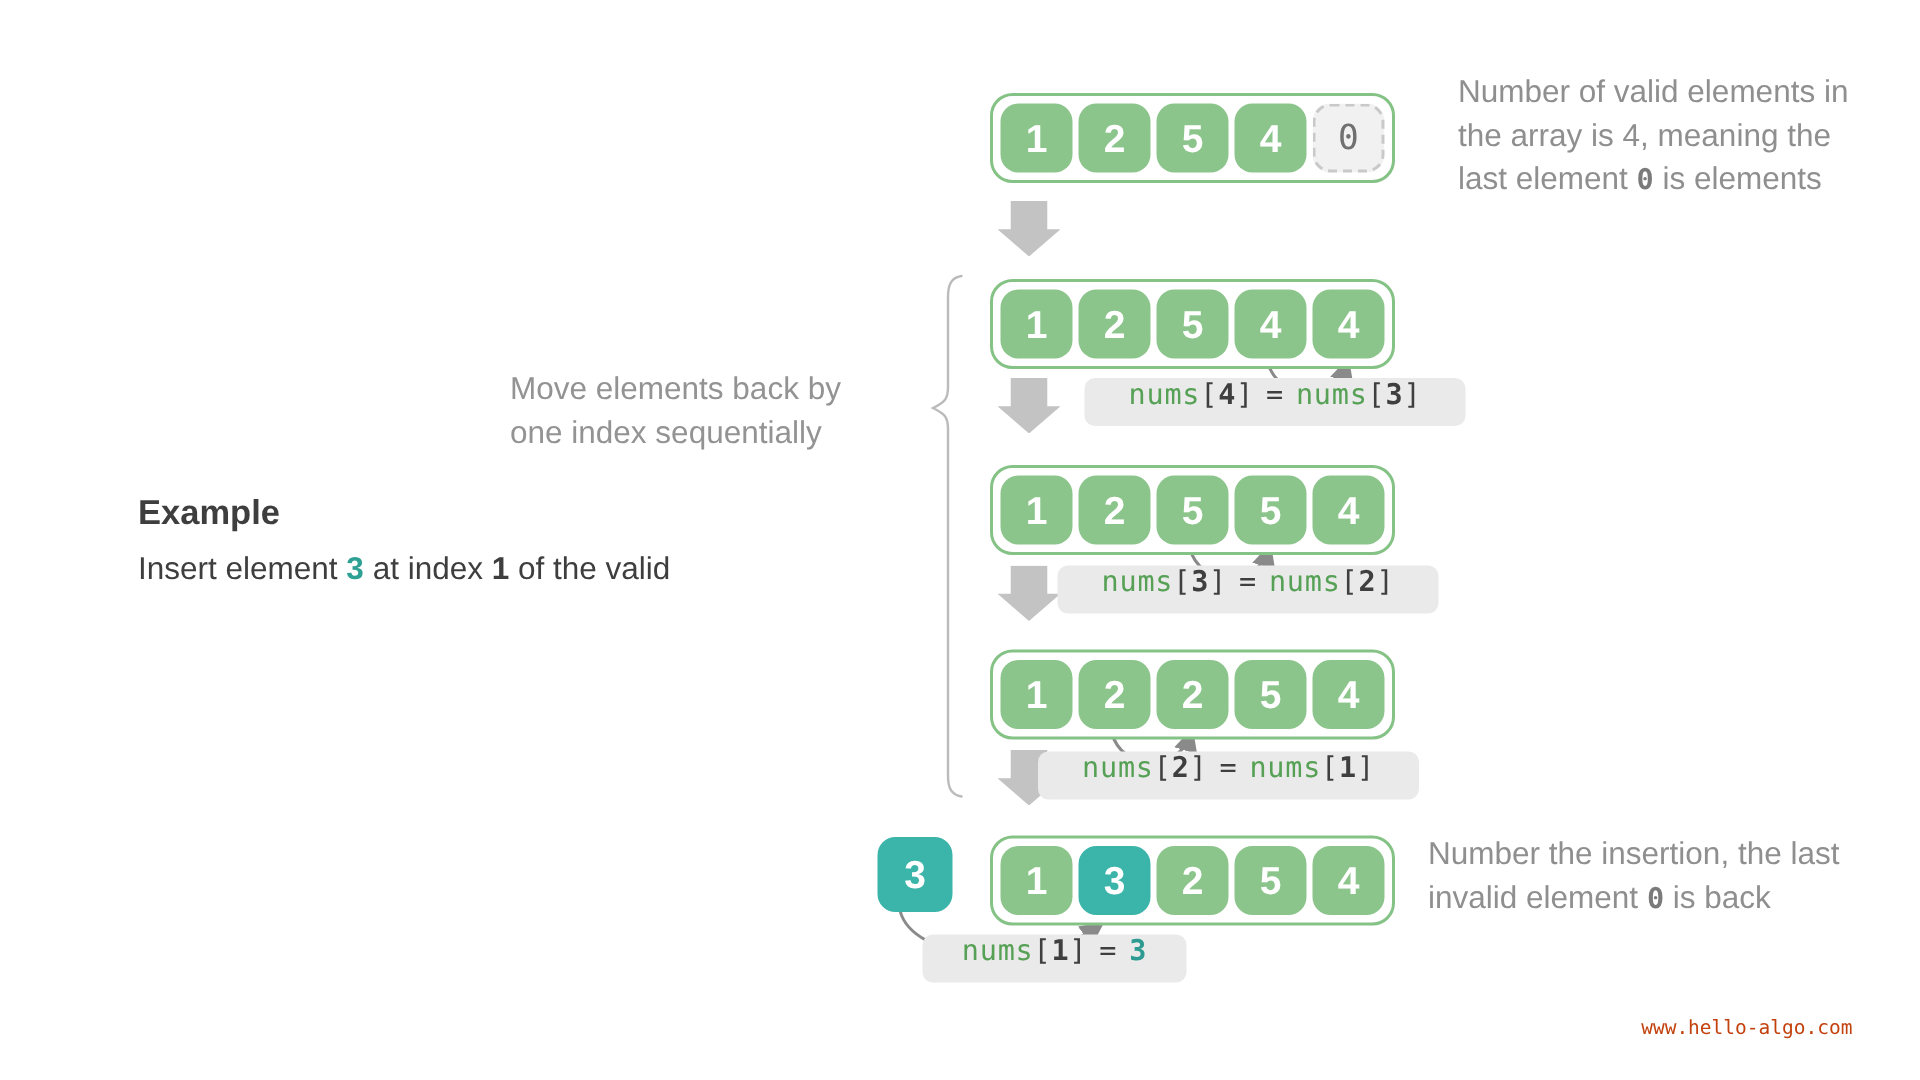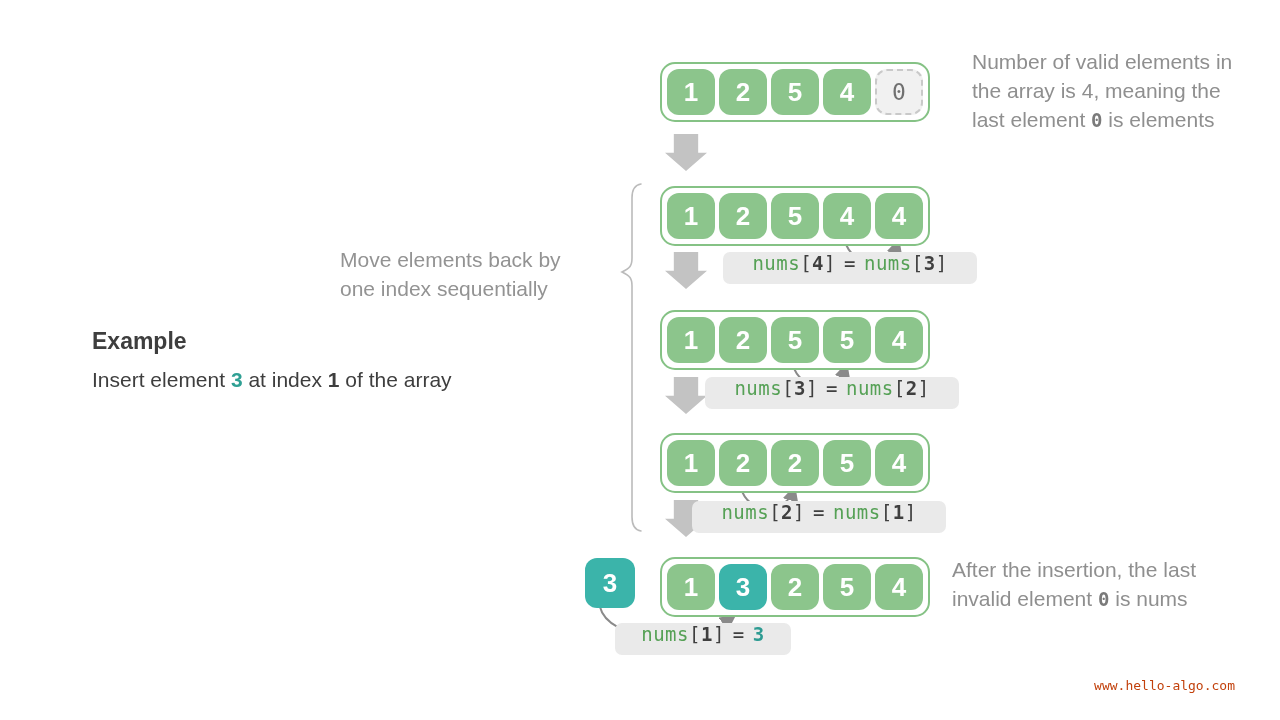--- a/index.html
+++ b/index.html
@@ -120,29 +120,29 @@
   <div class="lbl" style="left:615px;top:623px;width:176px;">
     <span class="g">nums</span><span class="d">[</span><b>1</b><span class="d">]</span><span class="d eq">=</span><span class="t">3</span>
   </div>
 
   <div class="note" style="left:972px;top:47px;width:310px;">
     <span>Number of valid elements in</span><br>
     <span>the array is 4, meaning the</span><br>
     <span>last element </span><code>0</code><span> is elements</span>
   </div>
   <div class="note" style="left:952px;top:555px;width:300px;">
-    <span>After the insertion, the last</span><br>
-    <span>invalid element </span><code>0</code><span> is nums</span>
+    <span>Number the insertion, the last</span><br>
+    <span>invalid element </span><code>0</code><span> is back</span>
   </div>
 
   <div class="move-note">
     <span>Move elements back by</span><br>
     <span>one index sequentially</span>
   </div>
 
   <div class="example-h">Example</div>
   <div class="example-l">
-    <span>Insert element </span><span class="val">3</span><span> at index </span><span class="idx">1</span><span> of the array</span>
+    <span>Insert element </span><span class="val">3</span><span> at index </span><span class="idx">1</span><span> of the valid</span>
   </div>
 
   <div class="watermark">www.hello-algo.com</div>
 
 </div>
 
 </body></html>

